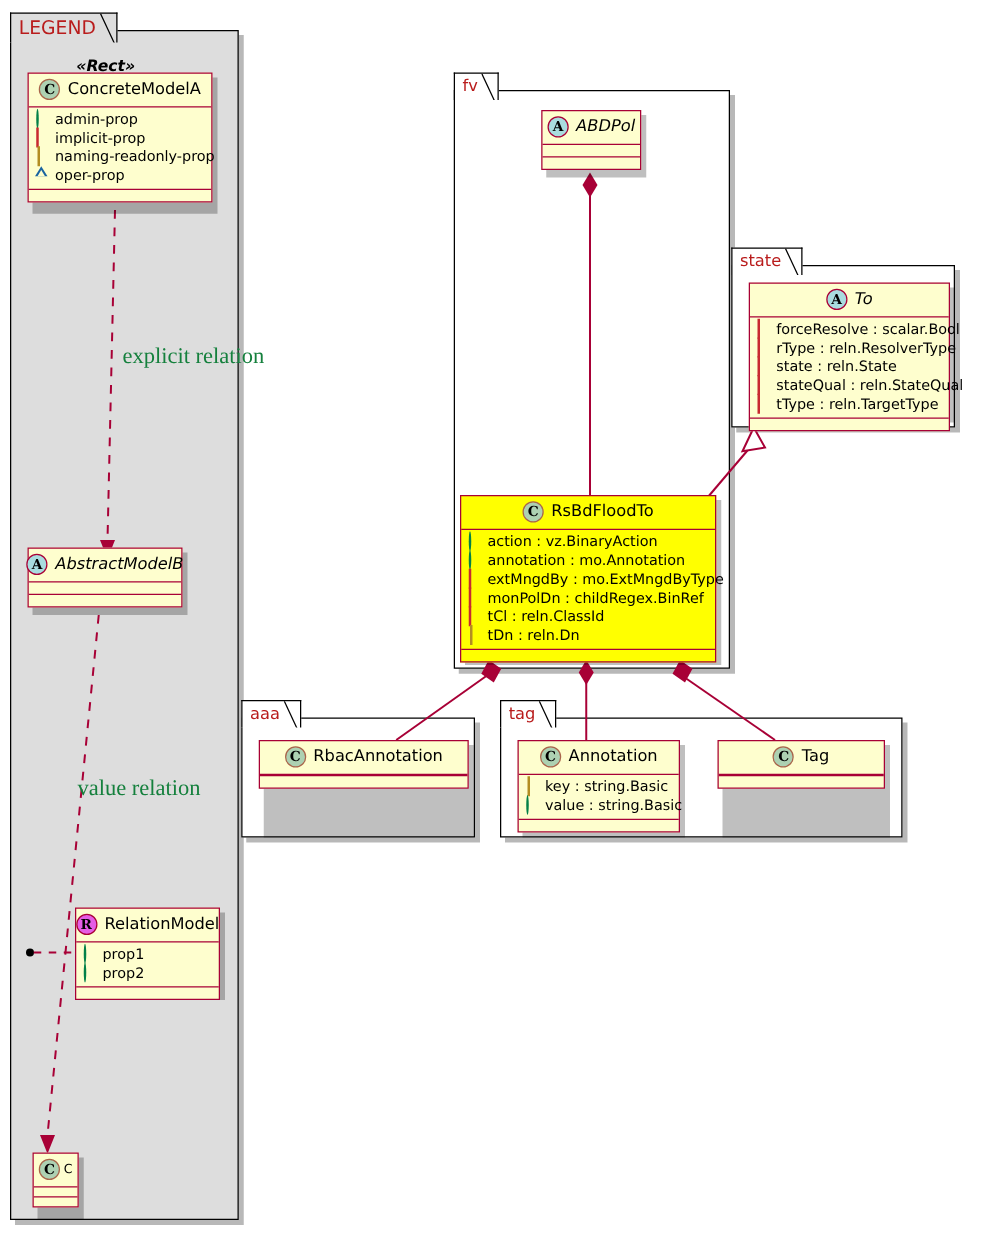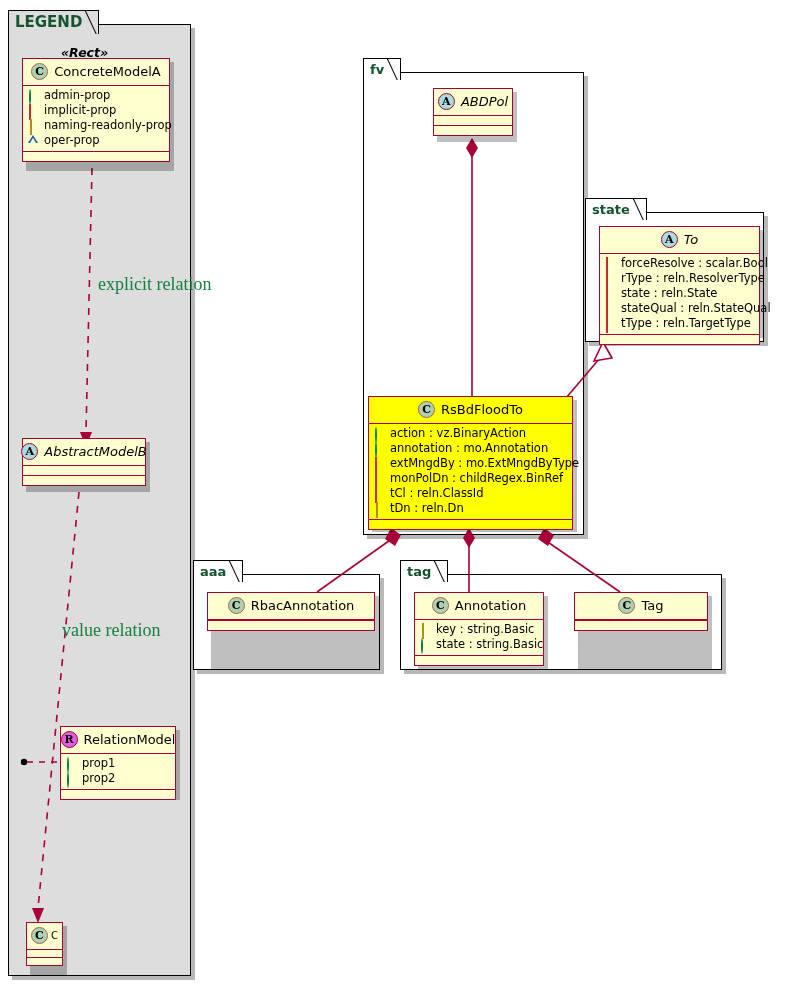--- a/index.html
+++ b/index.html
@@ -29,22 +29,22 @@
     background: rgba(0,0,0,0.28);
     z-index: 0;
   }
   .pkg-tab {
     position: absolute;
     box-sizing: border-box;
     border: 1.5px solid #000000;
     border-bottom: none;
     background: #ffffff;
     font-size: 13px;
-    font-weight: bold;
-    color: #14532d;
+    font-weight: normal;
+    color: #b91c1c;
     line-height: 1;
     padding: 4px 16px 4px 6px;
     white-space: nowrap;
   }
   .pkg-tab.legend-tab { background: #dddddd; font-size: 15px; }
   .pkg-tab .fold {
     position: absolute;
     right: 0;
     top: 0;
     bottom: 0;
@@ -90,21 +90,21 @@
   .cls-title.abstract .cls-name { font-style: italic; }
   .cls-sep {
     height: 0;
     border-top: 1.5px solid #A80036;
   }
   .cls-attrs {
     padding: 2px 4px 3px 5px;
   }
   .attr {
     display: flex;
-    align-items: center;
+    align-items: flex-start;
     gap: 5px;
     font-size: 11.5px;
     color: #000000;
     line-height: 15px;
     white-space: nowrap;
   }
   .cls-empty { height: 9px; }
   .cls-empty2 { height: 9px; }
 
   
@@ -465,21 +465,21 @@
       <span class="cls-name">Annotation</span>
     </div>
     <div class="cls-sep"></div>
     <div class="cls-attrs">
       <div class="attr">
         <span class="vis"><span class="vis-diamond"></span></span>
         <span>key : string.Basic</span>
       </div>
       <div class="attr">
         <span class="vis"><span class="vis-circle"></span></span>
-        <span>state : string.Basic</span>
+        <span>value : string.Basic</span>
       </div>
     </div>
     <div class="cls-sep"></div>
     <div class="cls-empty"></div>
   </div>
 
   <div class="cls-shadow" style="left:578px; top:596px; width:134px; height:74px;"></div>
   <div class="cls" style="left:574px; top:592px; width:134px;">
     <div class="cls-title">
       <span class="badge badge-C">C</span>

